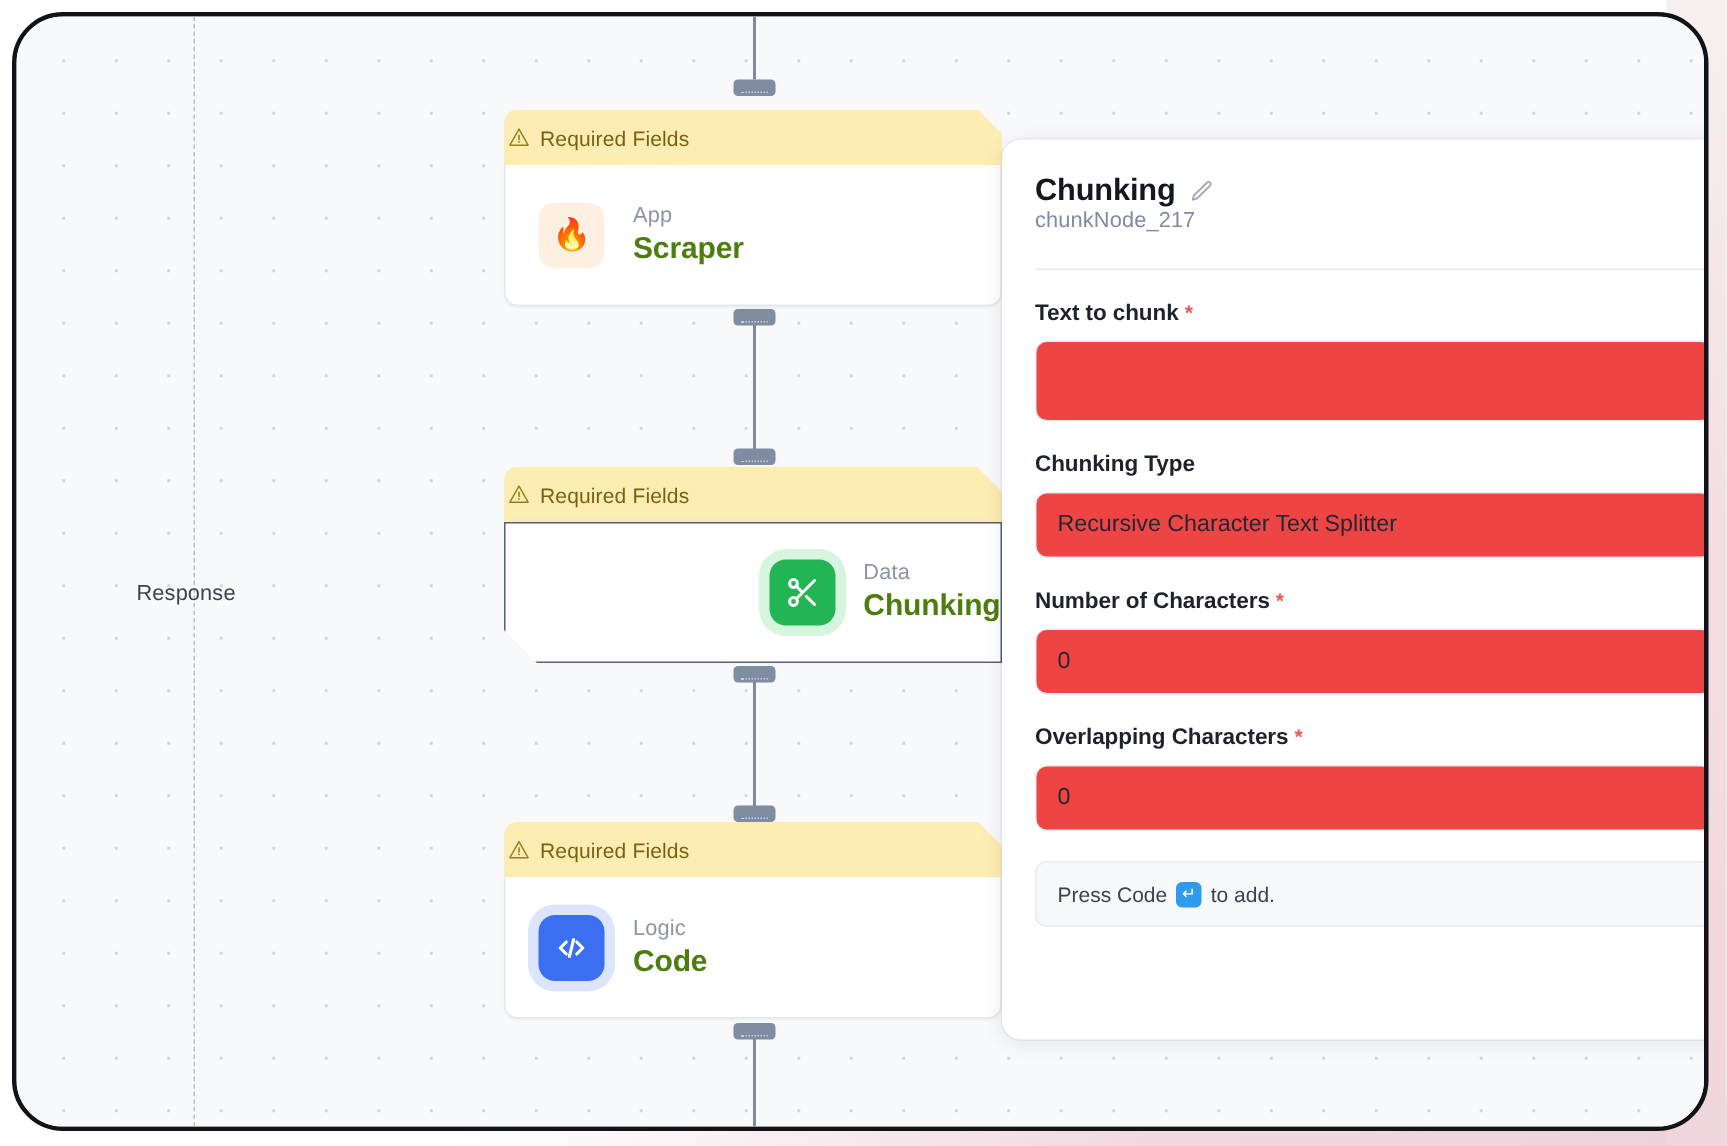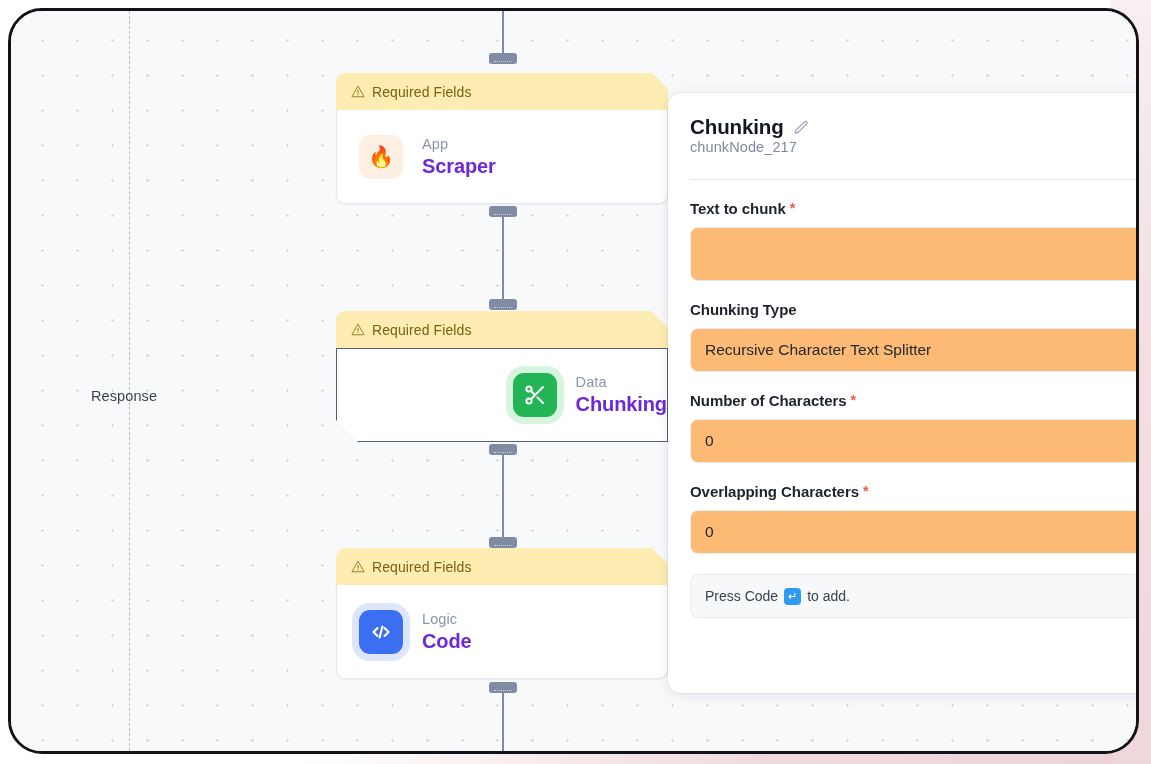--- a/index.html
+++ b/index.html
@@ -107,21 +107,21 @@
     left: 325px;
     width: 332px;
   }
   .node-banner {
     position: relative;
     height: 37px;
     background: #fdedb2;
     border-radius: 9px 9px 0 0;
     display: flex;
     align-items: center;
-    padding-left: 15px;
+    padding-left: 3px;
     gap: 7px;
     
     clip-path: polygon(0 0, calc(100% - 16px) 0, 100% 16px, 100% 100%, 0 100%);
   }
   .warn-icon {
     width: 14px; height: 13px;
     flex: 0 0 auto;
     display: block;
   }
   .node-banner-text {
@@ -202,21 +202,21 @@
 
   .node-meta { display: flex; flex-direction: column; gap: 3px; }
   .node-kind {
     font-size: 14.5px;
     color: #8b95a6;
     letter-spacing: .1px;
   }
   .node-title {
     font-size: 20px;
     font-weight: bold;
-    color: #6d28d9;
+    color: #4d7c0f;
     letter-spacing: -.1px;
   }
 
   
   #inspector {
     position: absolute;
     left: 657px;
     top: 82px;
     width: 500px;
     height: 600px;
@@ -256,21 +256,21 @@
     font-weight: bold;
     color: #1d222c;
     letter-spacing: -.05px;
     display: flex;
     align-items: flex-start;
     gap: 4px;
   }
   .req-star { color: #f2594b; font-size: 14px; }
   .field-control {
     margin-top: 10px;
-    background: #fdba74;
+    background: #ef4444;
     border: 1.2px solid #e9ebef;
     border-radius: 8px;
     font-size: 15.5px;
     color: #232932;
     padding: 12px 14px;
     min-height: 44px;
     display: flex;
     align-items: center;
   }
   .field-control.textarea { height: 54px; }

